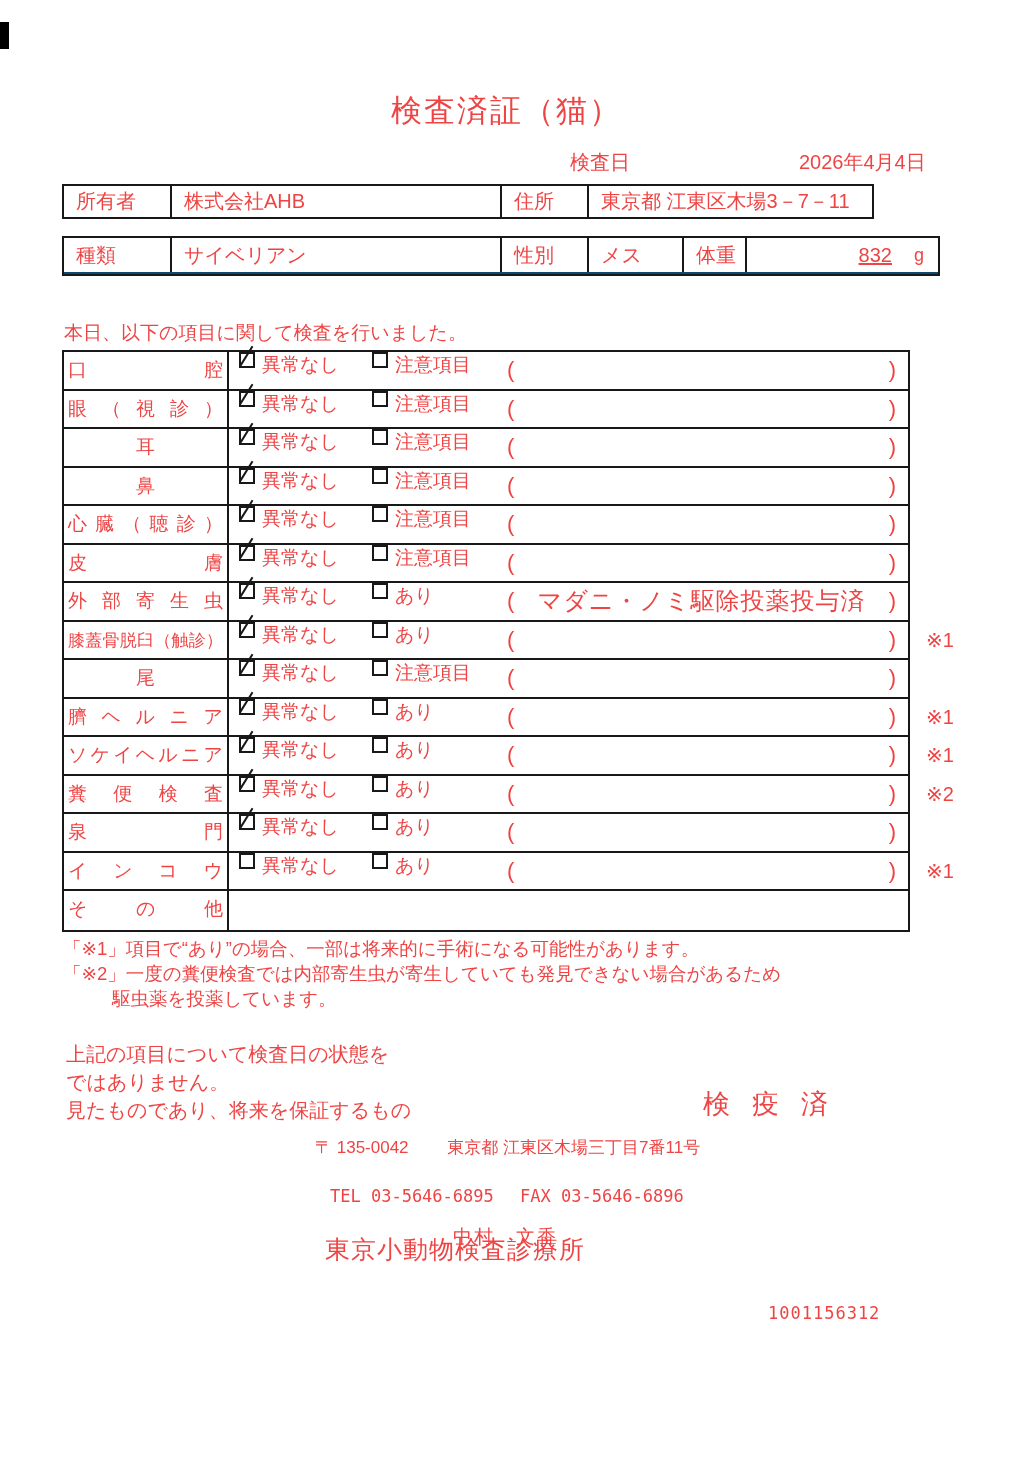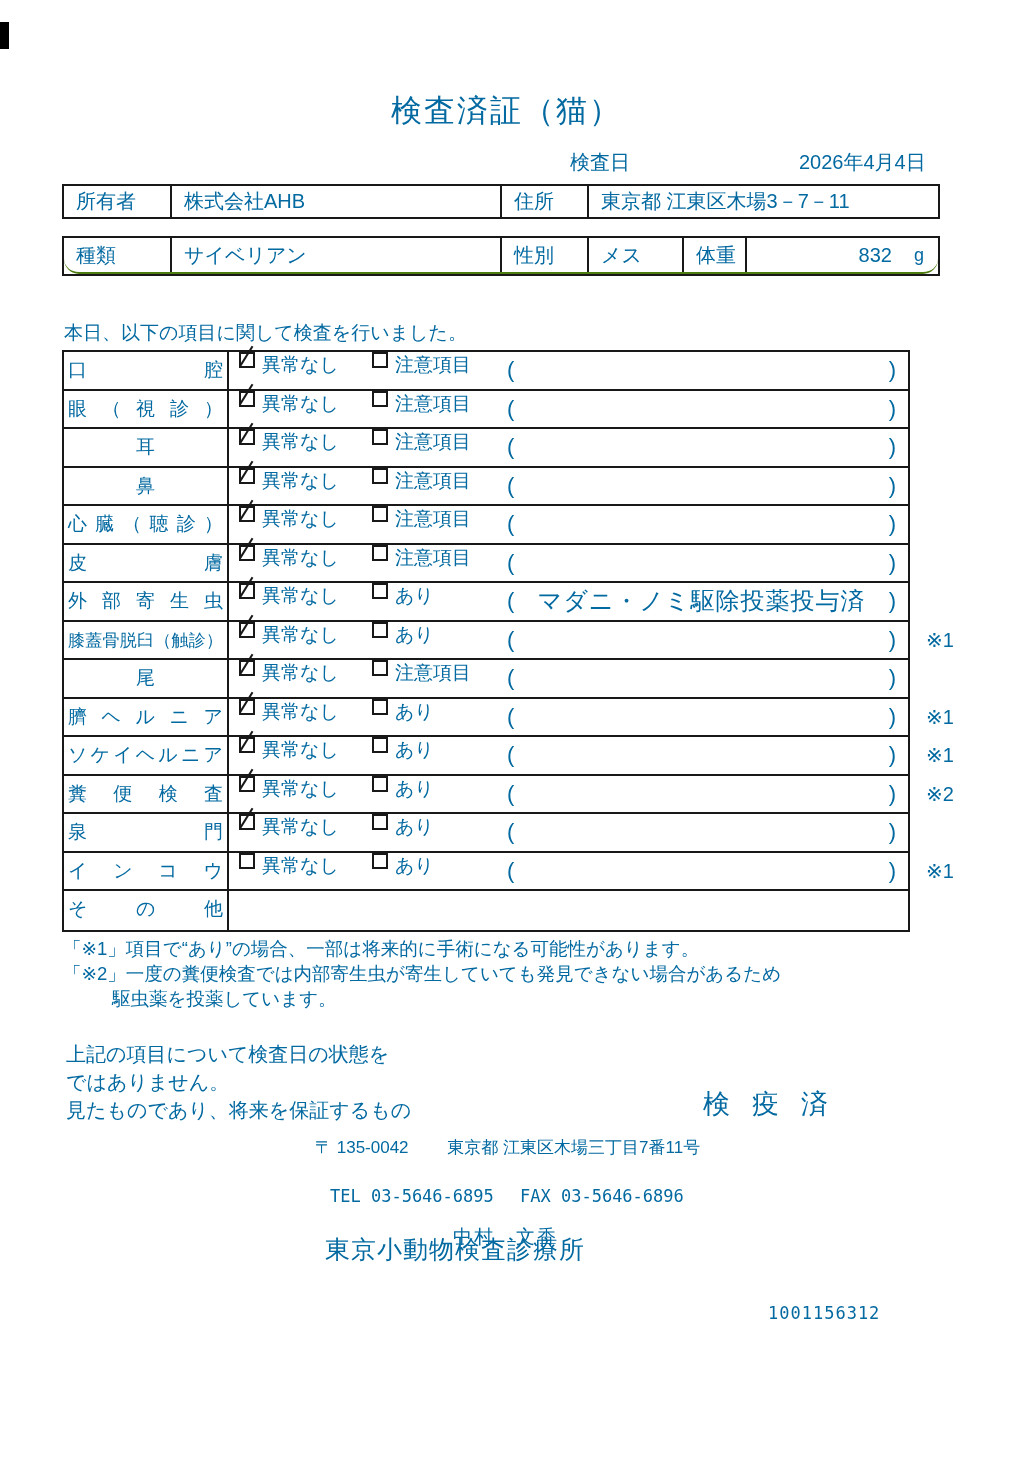--- a/index.html
+++ b/index.html
@@ -2,42 +2,42 @@
 <html><head>
 <meta charset="utf-8">
 <style>
   * { margin: 0; padding: 0; box-sizing: border-box; }
   html, body { background: #ffffff; }
   .page {
     position: relative;
     width: 1013px;
     height: 1483px;
     background: #ffffff;
-    color: #0369a1;
+    color: #ef4444;
     font-family: "Liberation Sans", "DejaVu Sans", sans-serif;
     overflow: hidden;
   }
   .scan-artifact { position: absolute; left: 0; top: 22px; width: 9px; height: 27px; background: #000; }
 
   .doc-title {
     position: absolute; top: 90px; left: 0; width: 100%;
     text-align: center; font-size: 31px; font-weight: 500; letter-spacing: 2px;
   }
   .insp-date-label { position: absolute; left: 570px; top: 149px; font-size: 20px; }
   .insp-date-value { position: absolute; left: 799px; top: 149px; font-size: 20px; }
 
   .grid-table { position: absolute; left: 62px; border: 2px solid #181818; }
-  .owner-table { top: 184px; width: 878px; display: grid; grid-template-columns: 106px 330px 87px 1fr; height: 35px; }
+  .owner-table { top: 184px; width: 812px; display: grid; grid-template-columns: 106px 330px 87px 1fr; height: 35px; }
   .animal-table { top: 236px; width: 878px; }
   .animal-row { display: grid; height: 36px; }
-  .animal-row.r1 { grid-template-columns: 106px 330px 87px 95px 63px 1fr; border-bottom: 2px solid #4d7c0f; border-radius: 15px; }
+  .animal-row.r1 { grid-template-columns: 106px 330px 87px 95px 63px 1fr; border-bottom: 2px solid #0c4a6e; }
   .animal-row.r2 { grid-template-columns: 106px 330px 87px 1fr; }
   .cell { display: flex; align-items: center; padding: 0 12px; font-size: 20px; border-left: 2px solid #181818; white-space: nowrap; }
   .cell:first-child { border-left: none; }
-  .weight-cell { justify-content: flex-end; padding-right: 14px; }
+  .weight-cell { justify-content: flex-end; padding-right: 14px; text-decoration: underline; }
   .weight-cell .unit { margin-left: 22px; font-size: 18px; }
   .no-label-cell { font-size: 19px; padding-left: 30px; }
   .mono { font-family: "DejaVu Sans Mono", "Liberation Mono", monospace; letter-spacing: 1px; }
 
   .intro-text { position: absolute; left: 64px; top: 320px; font-size: 19px; }
 
   .exam-table { position: absolute; left: 62px; top: 350px; width: 848px; border: 2px solid #181818; }
   .exam-row { position: relative; display: flex; height: 38.53px; border-bottom: 2px solid #181818; }
   .exam-row:last-child { border-bottom: none; }
   .exam-label {

